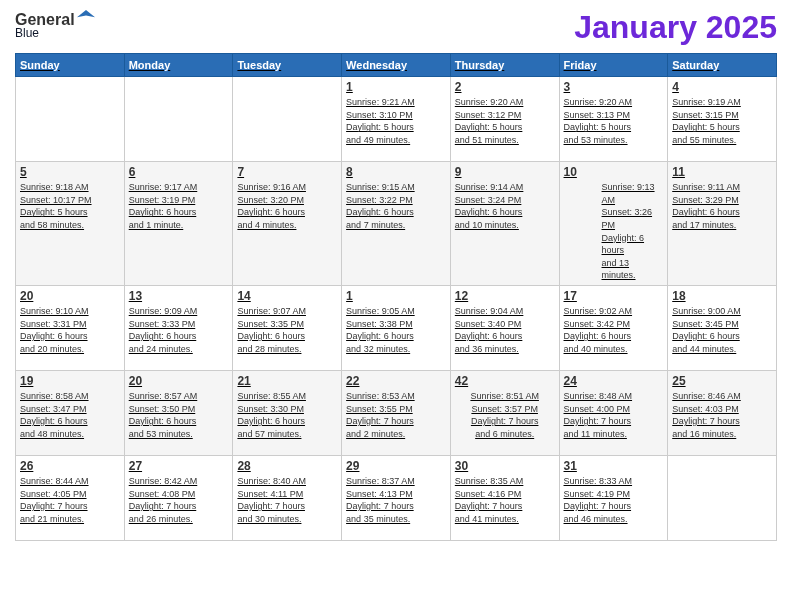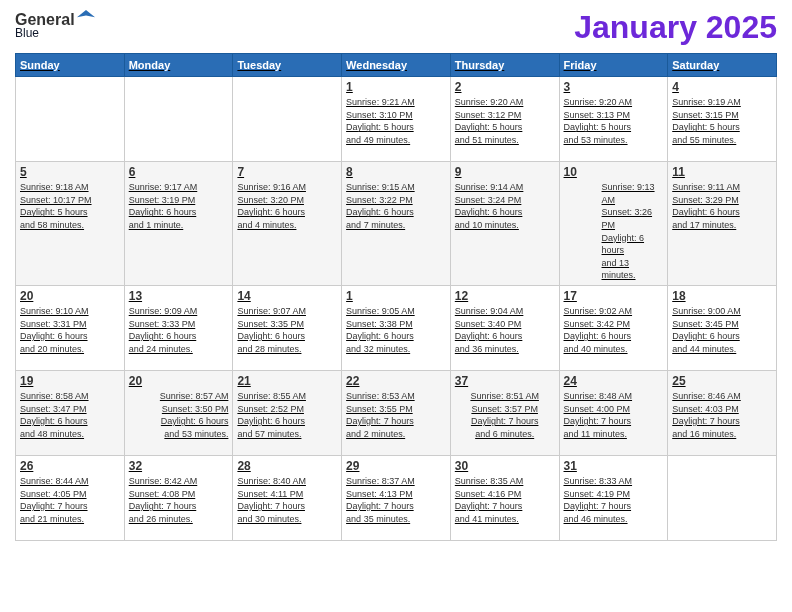--- a/index.html
+++ b/index.html
@@ -264,41 +264,41 @@
         <tr>
           <td>
             <span class="day-num">19</span>
             <div class="day-info" style="white-space: pre-line;">Sunrise: 8:58 AM
 Sunset: 3:47 PM
 Daylight: 6 hours
 and 48 minutes.</div>
           </td>
           <td>
             <span class="day-num">20</span>
-            <div class="day-info" style="white-space: pre-line; text-align: right;">Sunrise: 8:57 AM
+            <div class="day-info" style="white-space: pre-line;">Sunrise: 8:57 AM
 Sunset: 3:50 PM
 Daylight: 6 hours
 and 53 minutes.</div>
           </td>
           <td>
             <span class="day-num">21</span>
             <div class="day-info" style="white-space: pre-line;">Sunrise: 8:55 AM
-Sunset: 2:52 PM
+Sunset: 3:30 PM
 Daylight: 6 hours
 and 57 minutes.</div>
           </td>
           <td>
             <span class="day-num">22</span>
             <div class="day-info" style="white-space: pre-line;">Sunrise: 8:53 AM
 Sunset: 3:55 PM
 Daylight: 7 hours
 and 2 minutes.</div>
           </td>
           <td>
-            <span class="day-num">37</span>
+            <span class="day-num">42</span>
             <div class="day-info" style="white-space: pre-line; text-align: center;">Sunrise: 8:51 AM
 Sunset: 3:57 PM
 Daylight: 7 hours
 and 6 minutes.</div>
           </td>
           <td>
             <span class="day-num">24</span>
             <div class="day-info" style="white-space: pre-line;">Sunrise: 8:48 AM
 Sunset: 4:00 PM
 Daylight: 7 hours
@@ -314,21 +314,21 @@
         </tr>
         <tr>
           <td>
             <span class="day-num">26</span>
             <div class="day-info" style="white-space: pre-line;">Sunrise: 8:44 AM
 Sunset: 4:05 PM
 Daylight: 7 hours
 and 21 minutes.</div>
           </td>
           <td>
-            <span class="day-num">32</span>
+            <span class="day-num">27</span>
             <div class="day-info" style="white-space: pre-line;">Sunrise: 8:42 AM
 Sunset: 4:08 PM
 Daylight: 7 hours
 and 26 minutes.</div>
           </td>
           <td>
             <span class="day-num">28</span>
             <div class="day-info" style="white-space: pre-line;">Sunrise: 8:40 AM
 Sunset: 4:11 PM
 Daylight: 7 hours

